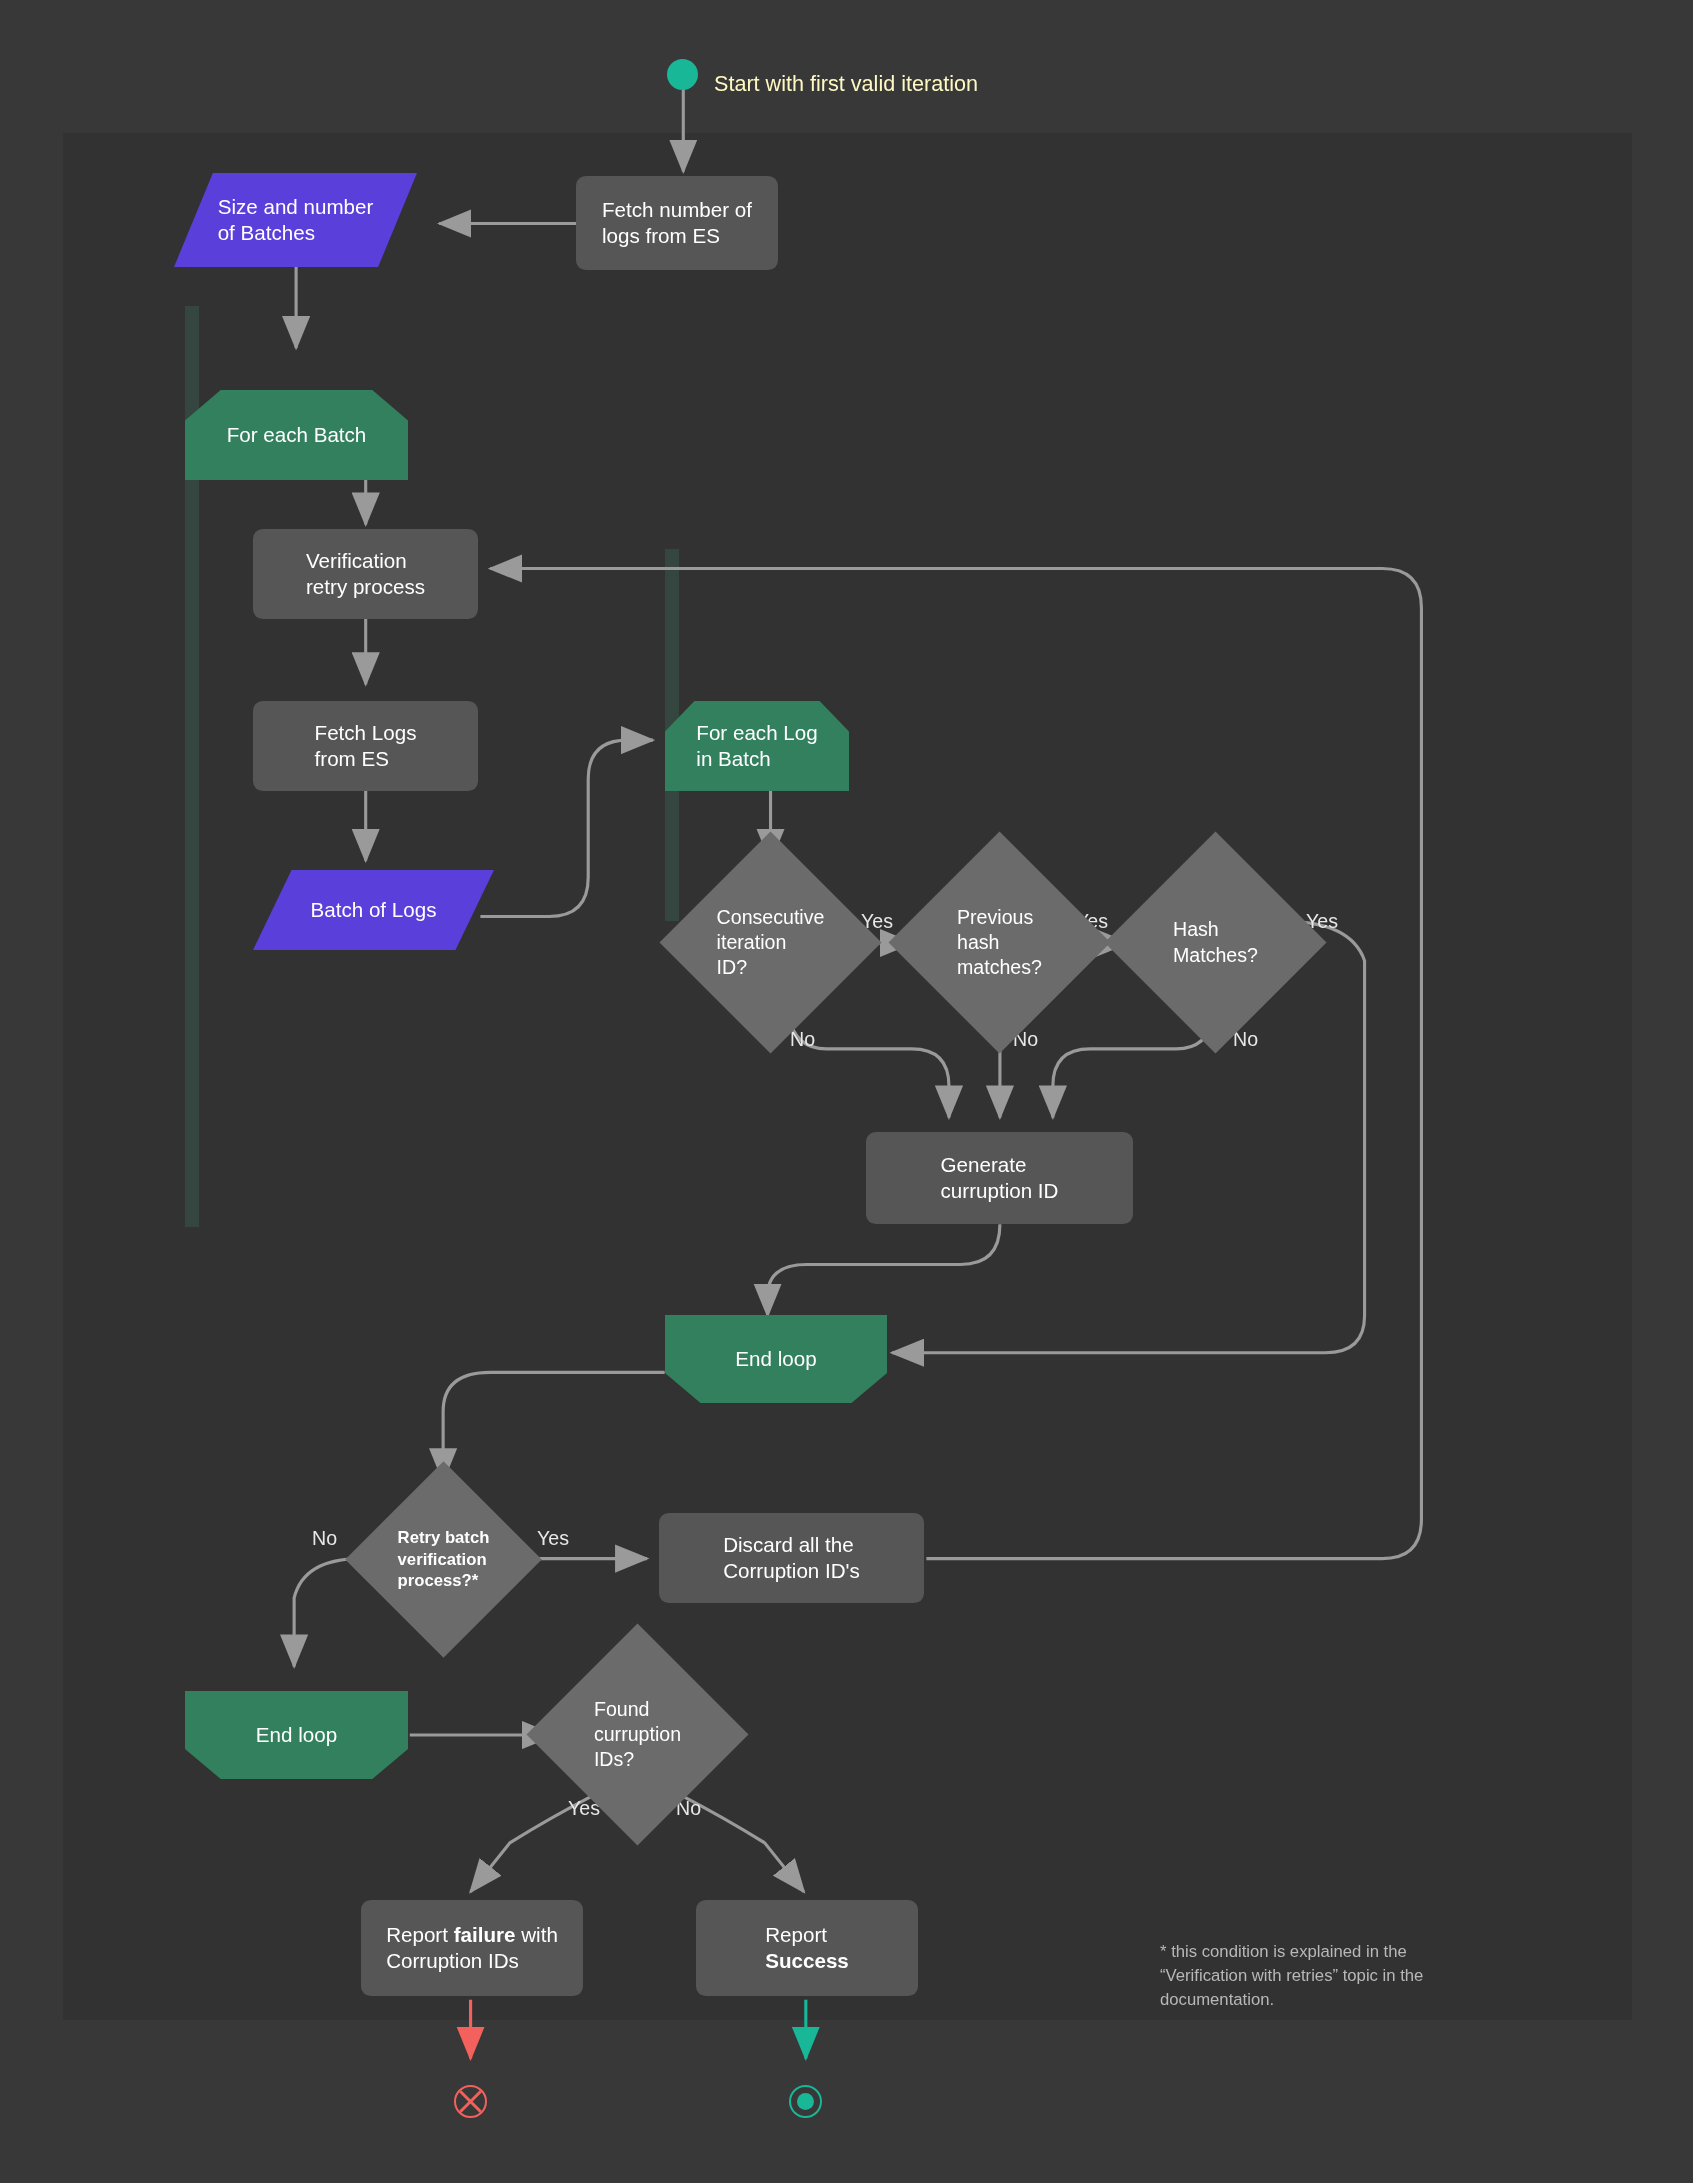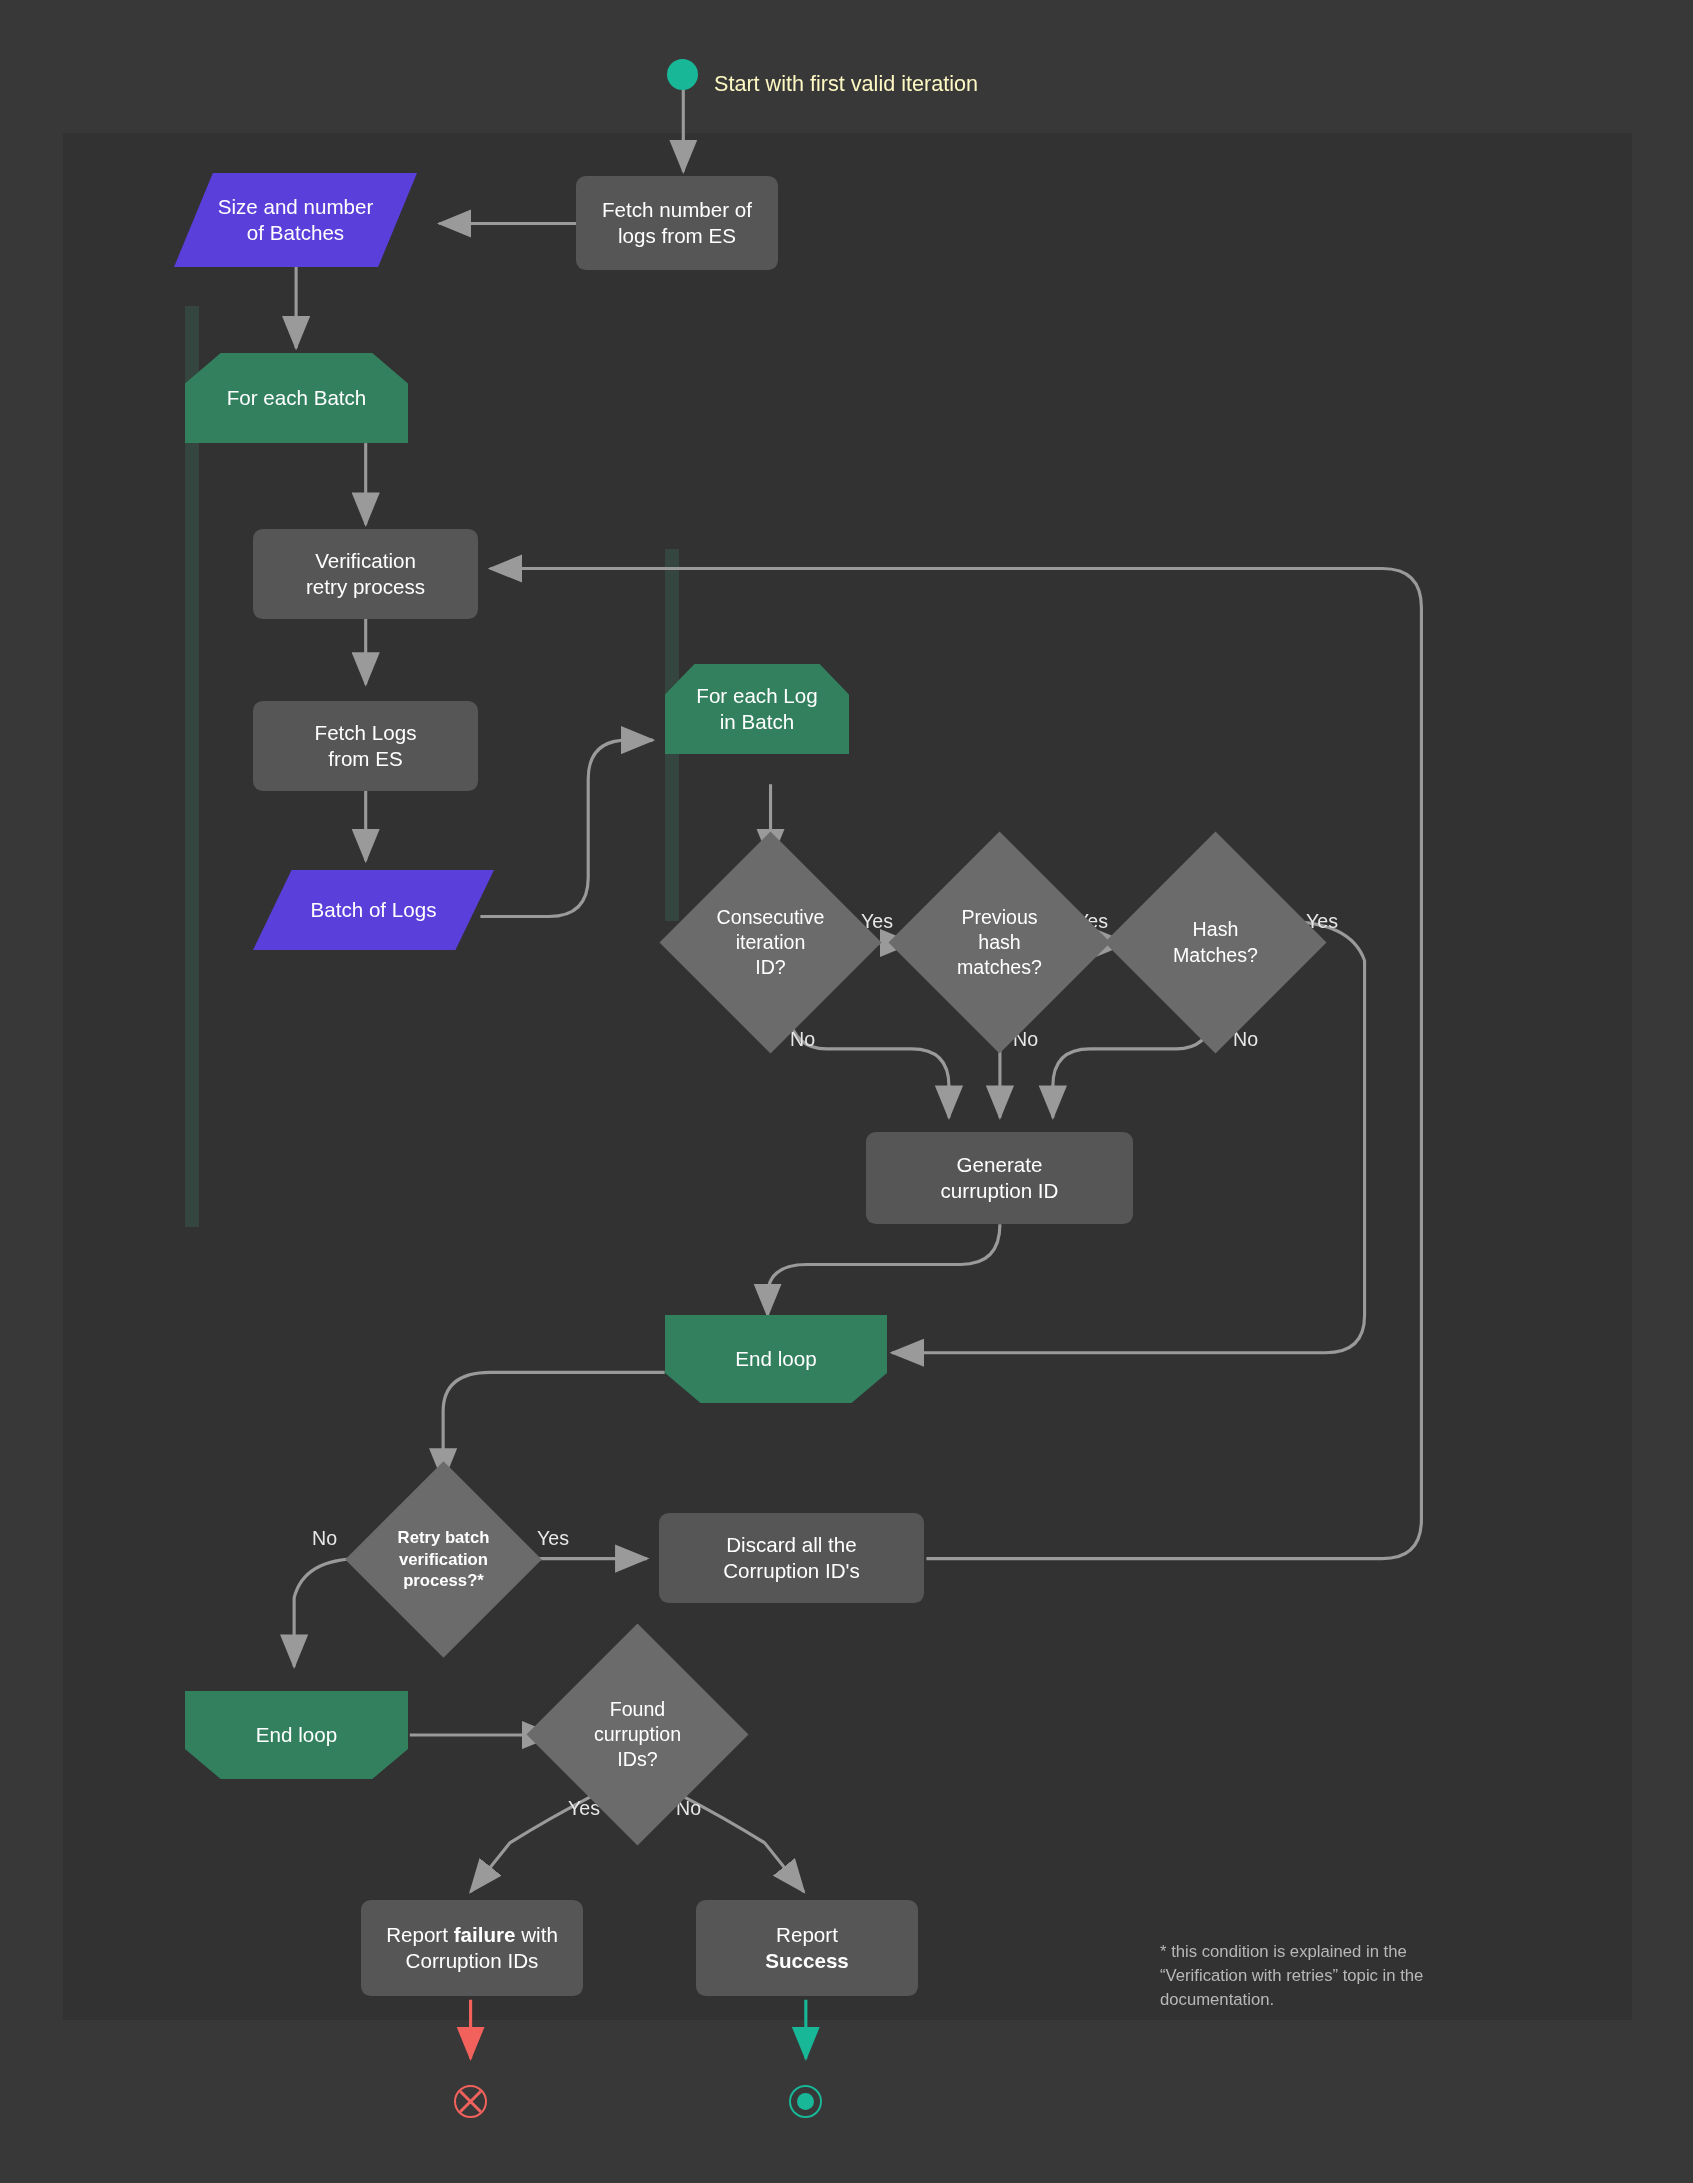--- a/index.html
+++ b/index.html
@@ -28,41 +28,41 @@
     left: 0; top: 0;
     width: 1694px;
     height: 2184px;
     overflow: visible;
   }
   .node {
     position: absolute;
     display: flex;
     align-items: center;
     justify-content: center;
-    text-align: center;
     color: #ffffff;
     box-sizing: border-box;
     line-height: 1.28;
   }
   .process {
     background: #565656;
     border-radius: 9.8px;
     font-size: 20.6px;
   }
   .process b { font-weight: bold; }
   .io {
     background: #5b3fdb;
     font-size: 20.6px;
     clip-path: polygon(16% 0%, 100% 0%, 84% 100%, 0% 100%);
     padding: 0 9.8px;
   }
   .loopstart {
     background: #33805f;
     font-size: 20.6px;
     clip-path: polygon(0% 34%, 16% 0%, 84% 0%, 100% 34%, 100% 100%, 0% 100%);
+    margin-top: 37px;
   }
   .loopend {
     background: #33805f;
     font-size: 20.6px;
     clip-path: polygon(0% 0%, 100% 0%, 100% 66%, 84% 100%, 16% 100%, 0% 66%);
   }
   .decision {
     font-size: 19.6px;
   }
   .decision .dtext {

